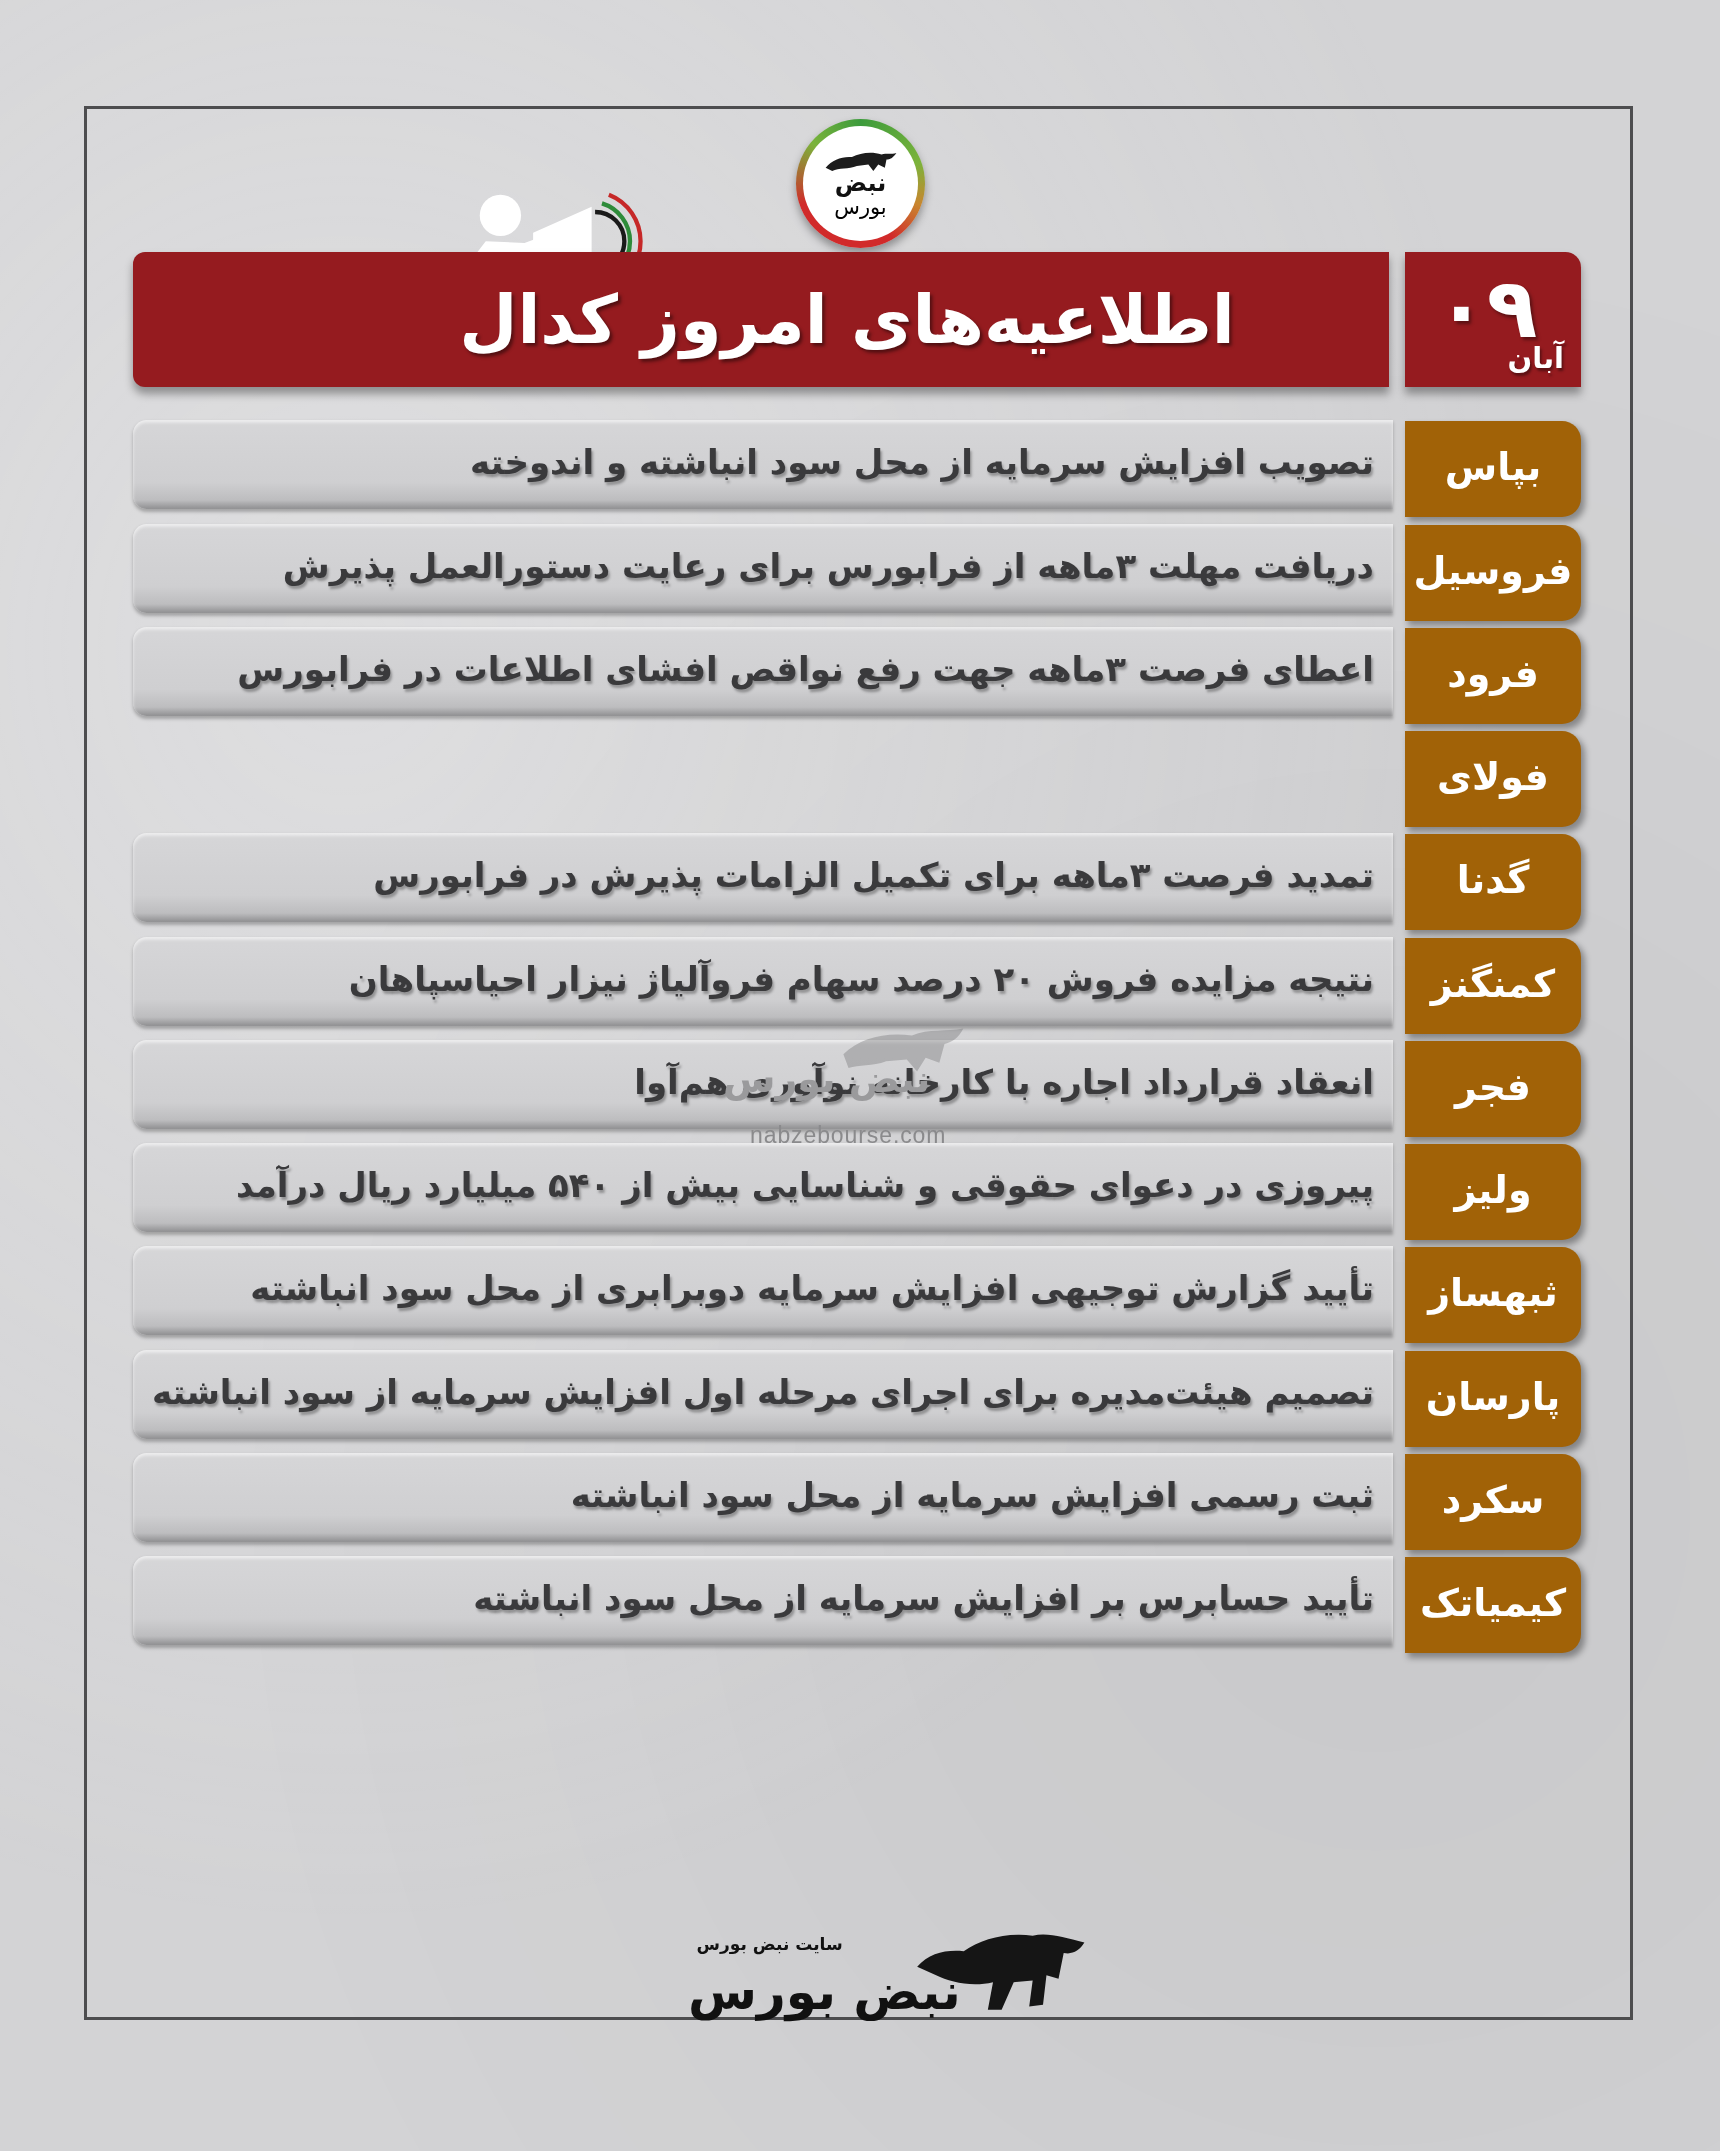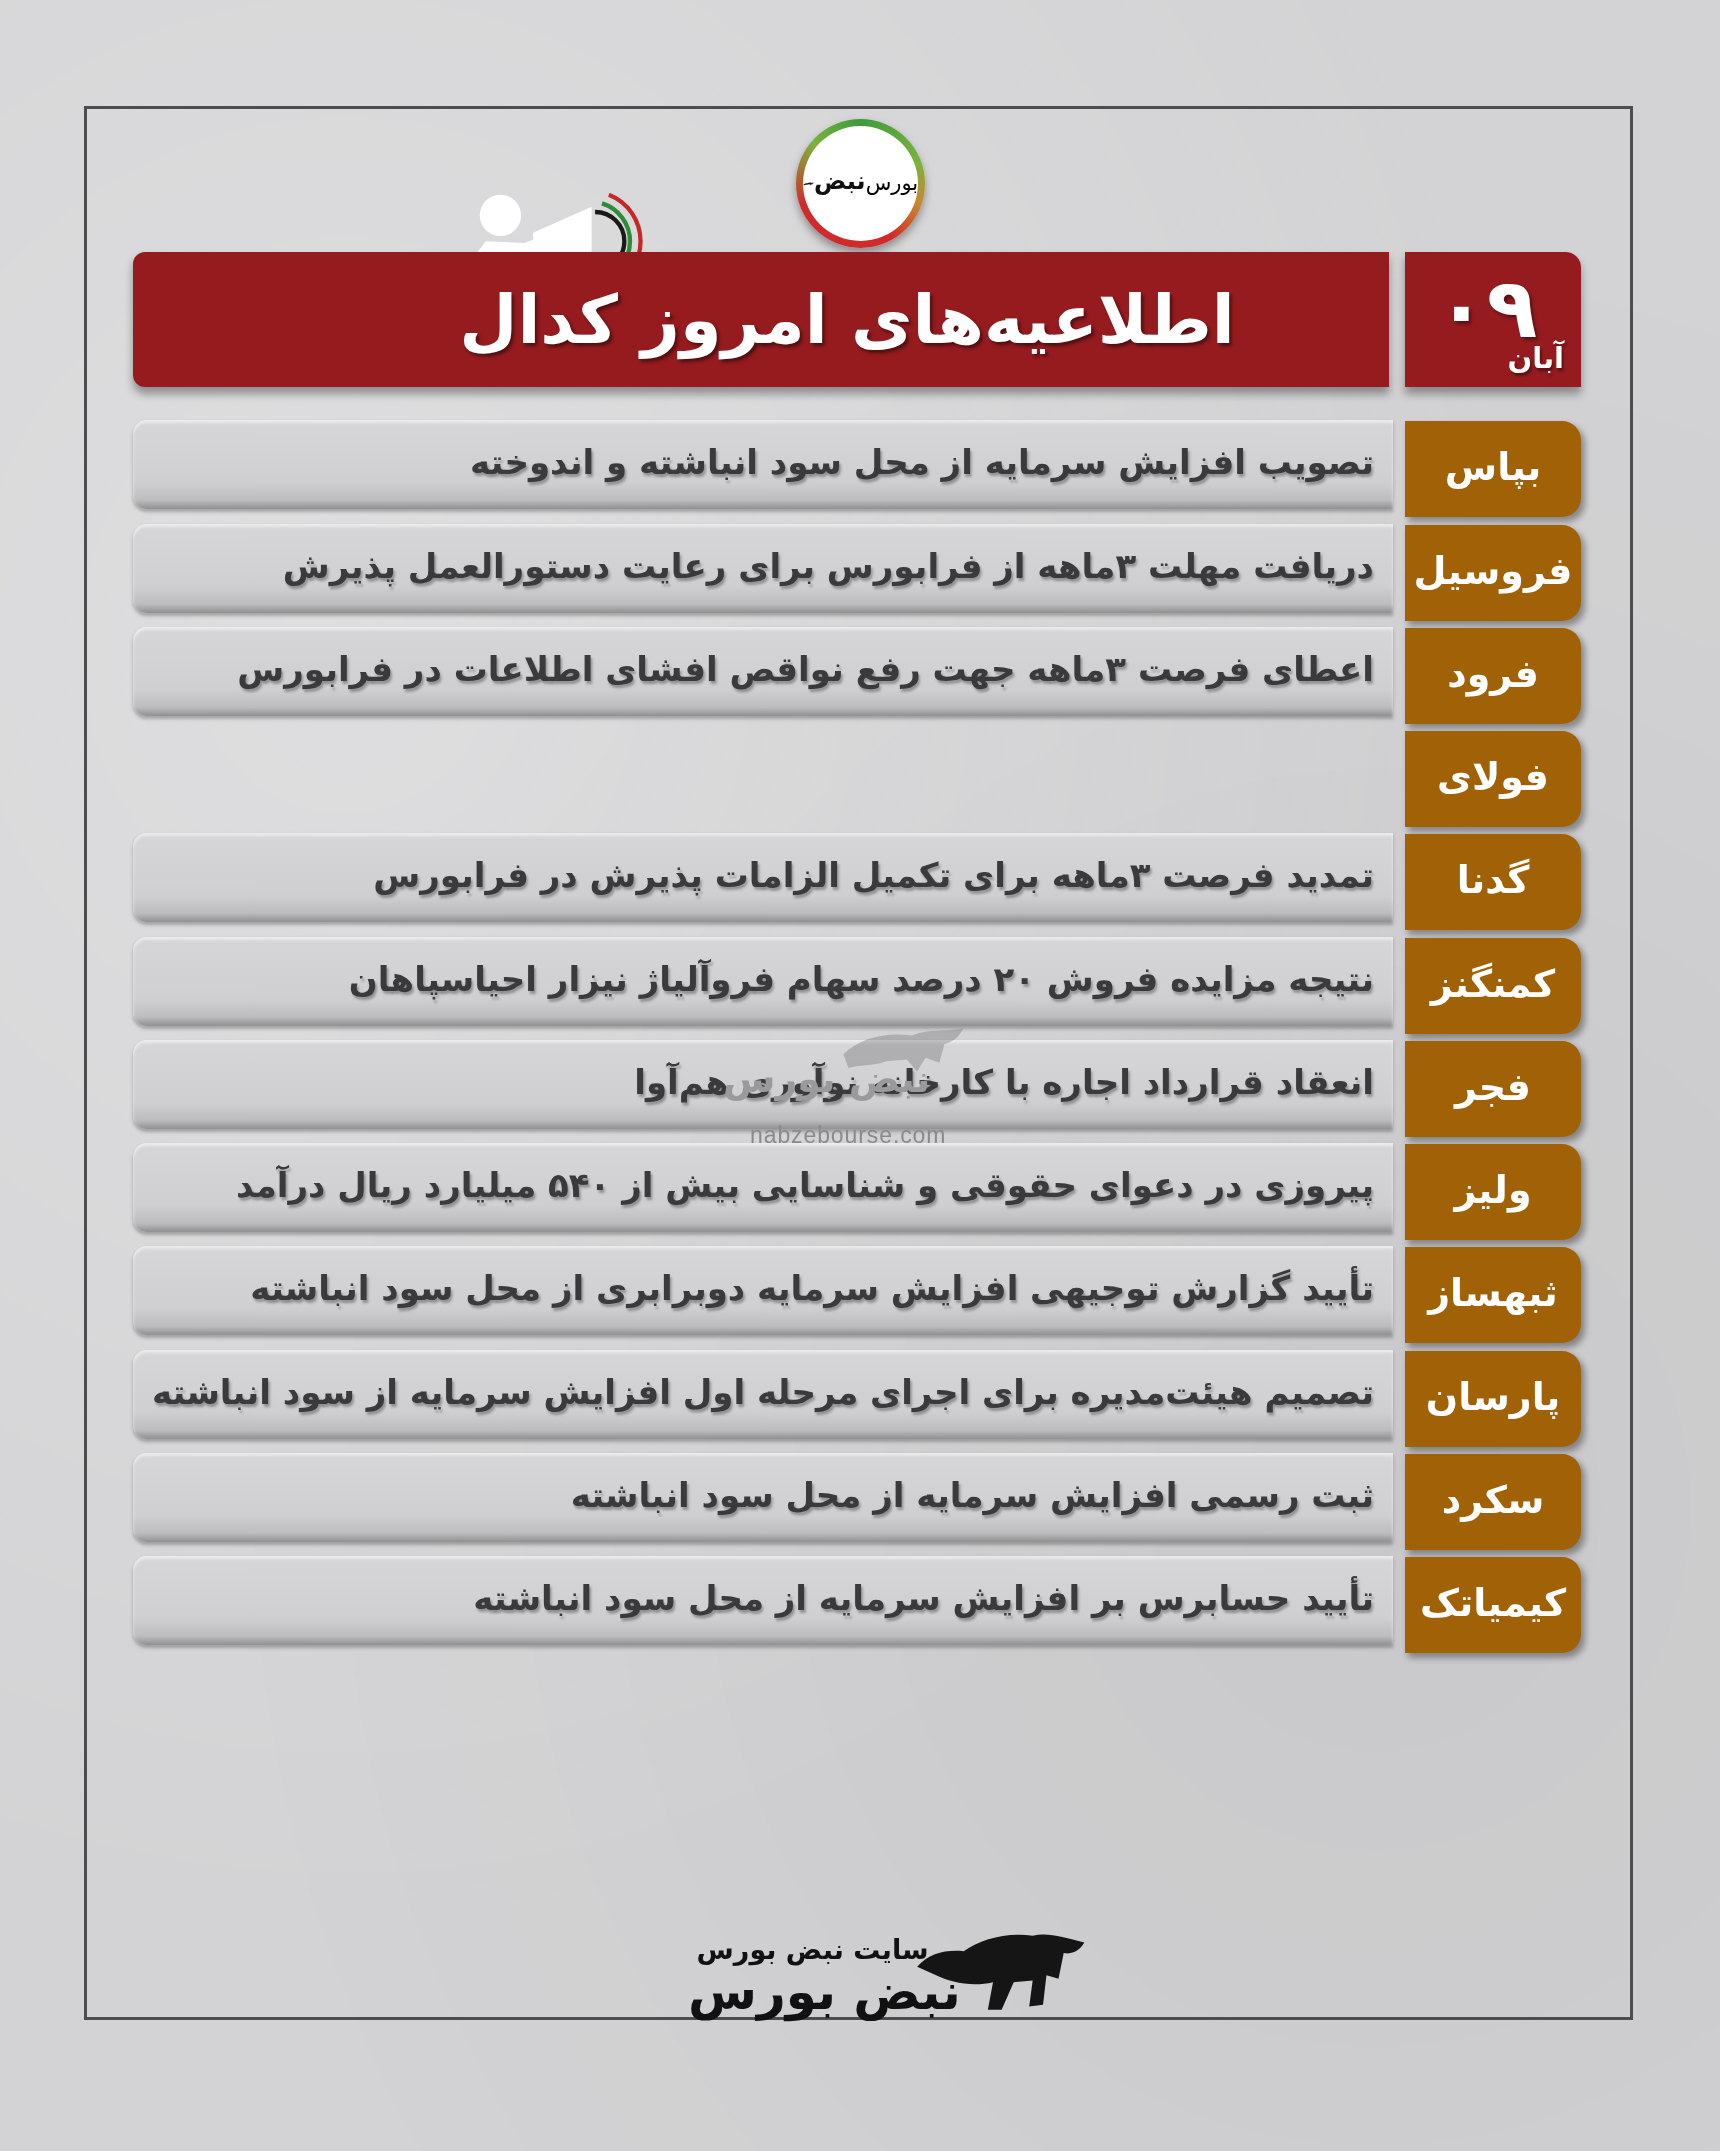--- a/index.html
+++ b/index.html
@@ -17,21 +17,21 @@
   }
   
   .top-logo {
     position: absolute; left: 796px; top: 119px; width: 129px; height: 129px;
     border-radius: 50%;
     background: conic-gradient(#3c9b3c 0deg, #7bb33b 70deg, #c9862f 110deg, #d12a2a 150deg, #d12a2a 250deg, #7bb33b 310deg, #3c9b3c 360deg);
     box-shadow: 0 5.2px 8.6px rgba(0,0,0,0.35);
   }
   .top-logo .inner {
     position: absolute; left: 6.9px; top: 6.9px; right: 6.9px; bottom: 6.9px; border-radius: 50%;
-    background: #ffffff; display: flex; flex-direction: row; align-items: center; justify-content: center;
+    background: #ffffff; display: flex; flex-direction: column; align-items: center; justify-content: center;
   }
   .logo-bull { width: 74px; height: 26px; }
   .logo-text-1 { font-weight: bold; font-size: 24px; color: #111; line-height: 26px; margin-top: -5.2px; direction: rtl; }
   .logo-text-2 { font-weight: normal; font-size: 21px; color: #000000; line-height: 22.4px; direction: rtl; }
 
   
   .header-bar {
     position: absolute; left: 133px; top: 252px; width: 1256px; height: 135px;
     background: #951b1f; border-radius: 12px 0 0 12px;
     box-shadow: 0 6.9px 8.6px rgba(0,0,0,0.35);
@@ -88,21 +88,21 @@
   .watermark-url {
     position: absolute; left: 750px; top: 1110px; color: #8a8a8c; font-size: 23px; font-weight: normal;
     font-family: "Liberation Sans", sans-serif; letter-spacing: 0.9px; margin-top: 12px;
   }
   .watermark-logo {
     position: absolute; left: 723px; top: 1057px; color: #9a9a9c; font-size: 38px; font-weight: bold; direction: rtl;
   }
 
   
   .footer { position: absolute; left: 688px; top: 1910px; width: 396px; height: 129px; }
-  .footer-site { position: absolute; left: 8.6px; top: 24px; font-size: 27px; font-weight: bold; color: #111; direction: rtl; }
+  .footer-site { position: absolute; left: 8.6px; top: 24px; font-size: 17px; font-weight: bold; color: #111; direction: rtl; }
   .footer-brand { position: absolute; left: 0px; top: 53px; font-size: 50px; font-weight: bold; color: #111; direction: rtl; letter-spacing: -0.9px; }
   .footer-bull { position: absolute; left: 224px; top: 17px; width: 181px; height: 95px; }
 </style>
 </head>
 <body>
 
 <div class="frame"></div>
 
 <div class="top-logo">
   <div class="inner">

